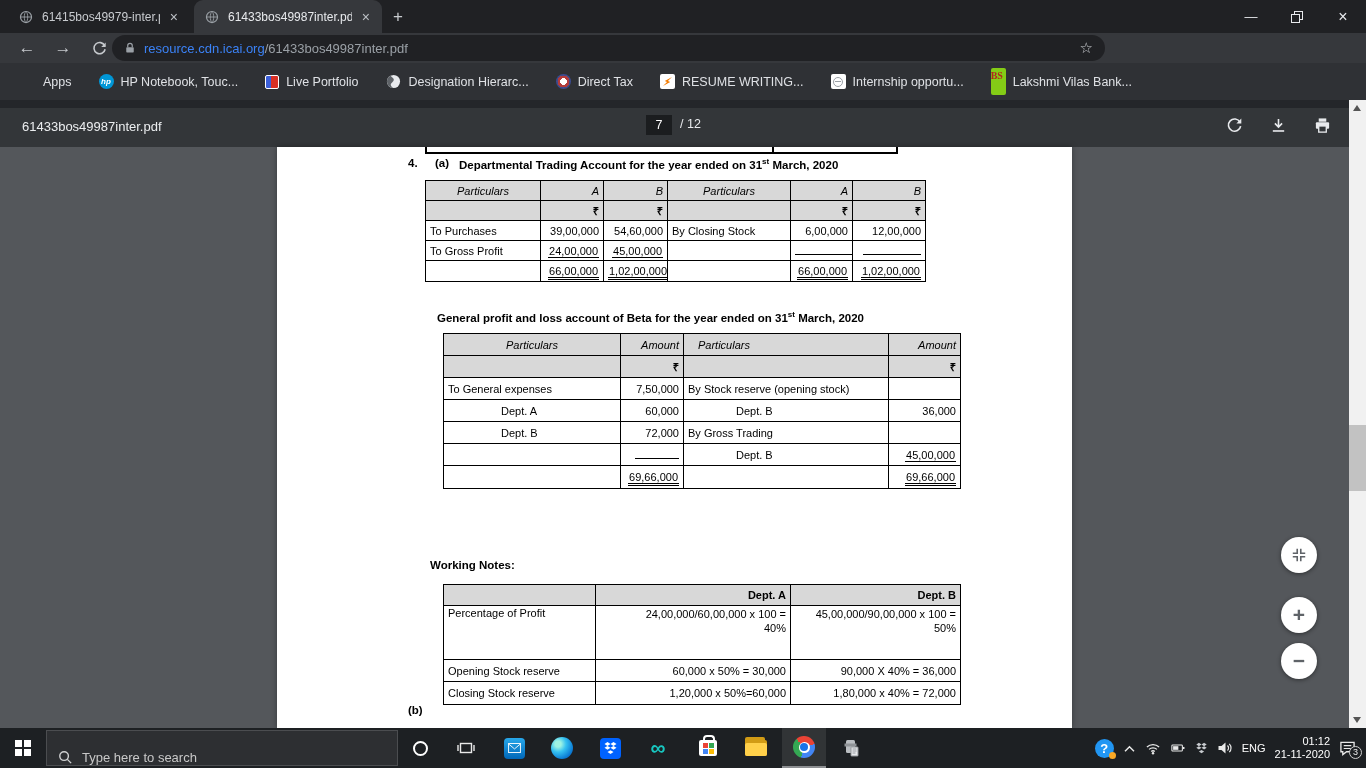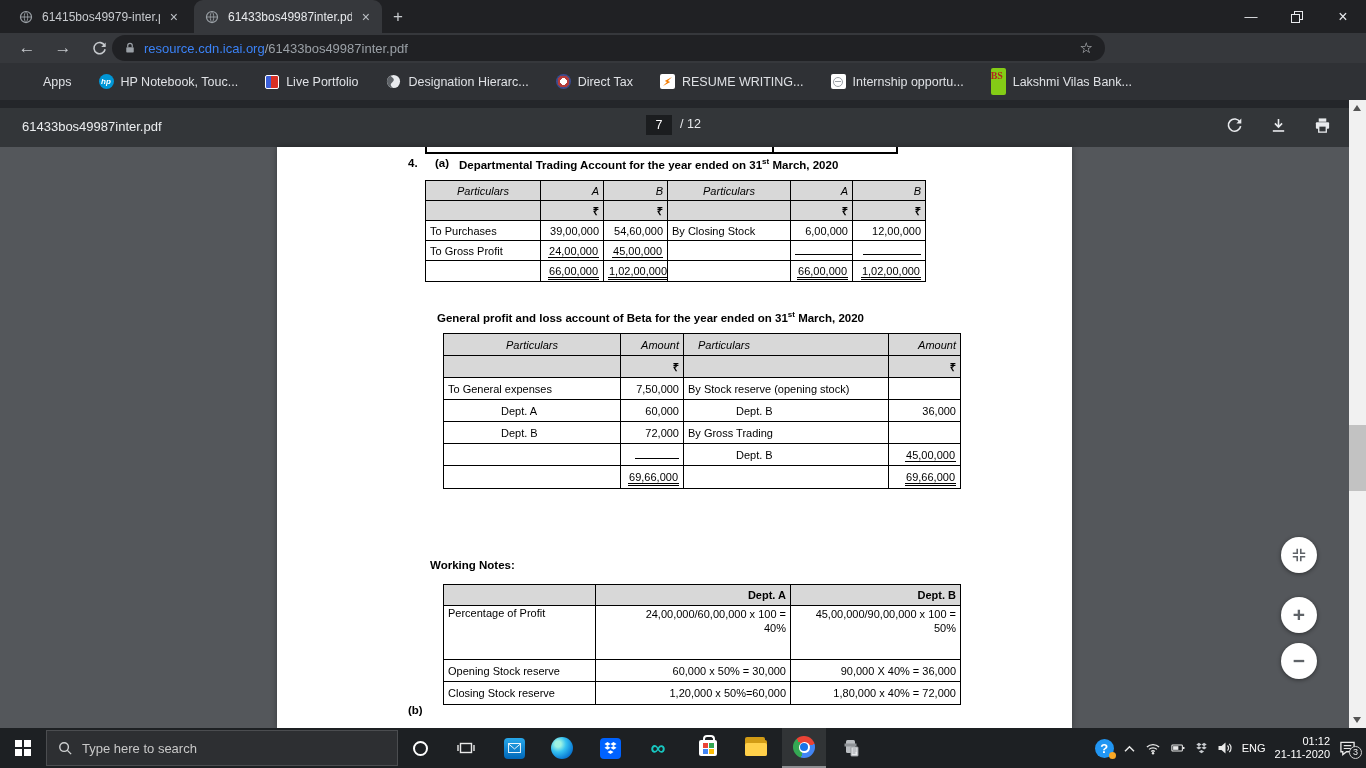--- a/index.html
+++ b/index.html
@@ -97,21 +97,21 @@
 .sbar{position:absolute;left:1349px;top:100px;width:17px;height:628px;background:#f1f1f1}
 .sb-thumb{position:absolute;left:0;top:325px;width:17px;height:66px;background:#c2c2c2}
 .tri-up{position:absolute;left:4px;top:5px;width:0;height:0;border-left:4.5px solid transparent;border-right:4.5px solid transparent;border-bottom:6px solid #555}
 .tri-dn{position:absolute;left:4px;bottom:5px;width:0;height:0;border-left:4.5px solid transparent;border-right:4.5px solid transparent;border-top:6px solid #555}
 
 
 .taskbar{position:absolute;left:0;top:728px;width:1366px;height:40px;background:#1d2023;color:#e9e9e9}
 .tb-start{position:absolute;left:0;top:0;width:46px;height:40px;display:flex;align-items:center;justify-content:center}
 .wingrid{display:grid;grid-template-columns:7px 7px;grid-template-rows:7px 7px;gap:1.5px}
 .wingrid i{background:#fff;display:block}
-.tb-search{position:absolute;left:46px;top:2px;width:352px;height:36px;background:#2d2f32;border:1px solid #4b4d50;display:flex;align-items:center;gap:9px;padding:0 11px}
+.tb-search{position:absolute;left:46px;top:2px;width:352px;height:36px;background:#2d2f32;border:1px solid #4b4d50;display:flex;align-items:flex-end;gap:9px;padding:0 11px}
 .tb-search input{background:transparent;border:none;outline:none;color:#c8c8c8;font-size:13px;width:280px;font-family:"Liberation Sans",sans-serif}
 .tb-search input::placeholder{color:#c8c8c8}
 .tbi{position:absolute;top:0;width:44px;height:40px;display:flex;align-items:center;justify-content:center}
 .tbi.active{background:rgba(255,255,255,.09);border-bottom:2px solid #8d8f92}
 .cortana{width:15px;height:15px;border:2px solid #fff;border-radius:50%}
 .mailicon{width:21px;height:21px;border-radius:4px;background:linear-gradient(#28a8ea,#0067b8);display:flex;align-items:center;justify-content:center}
 .edgeicon{width:22px;height:22px;border-radius:50%;background:radial-gradient(circle at 32% 32%,#9ff3e3 0 14%,#35c1f1 38%,#0b7bd4 72%,#174f9e 100%)}
 .dbxicon{width:21px;height:21px;border-radius:4px;background:#0062ff;display:flex;align-items:center;justify-content:center}
 .infty{font-size:21px;font-weight:bold;color:#18c7c0;line-height:20px}
 .storeicon{width:18px;height:16px;background:#fff;border-radius:2px;position:relative;display:flex;align-items:center;justify-content:center}

